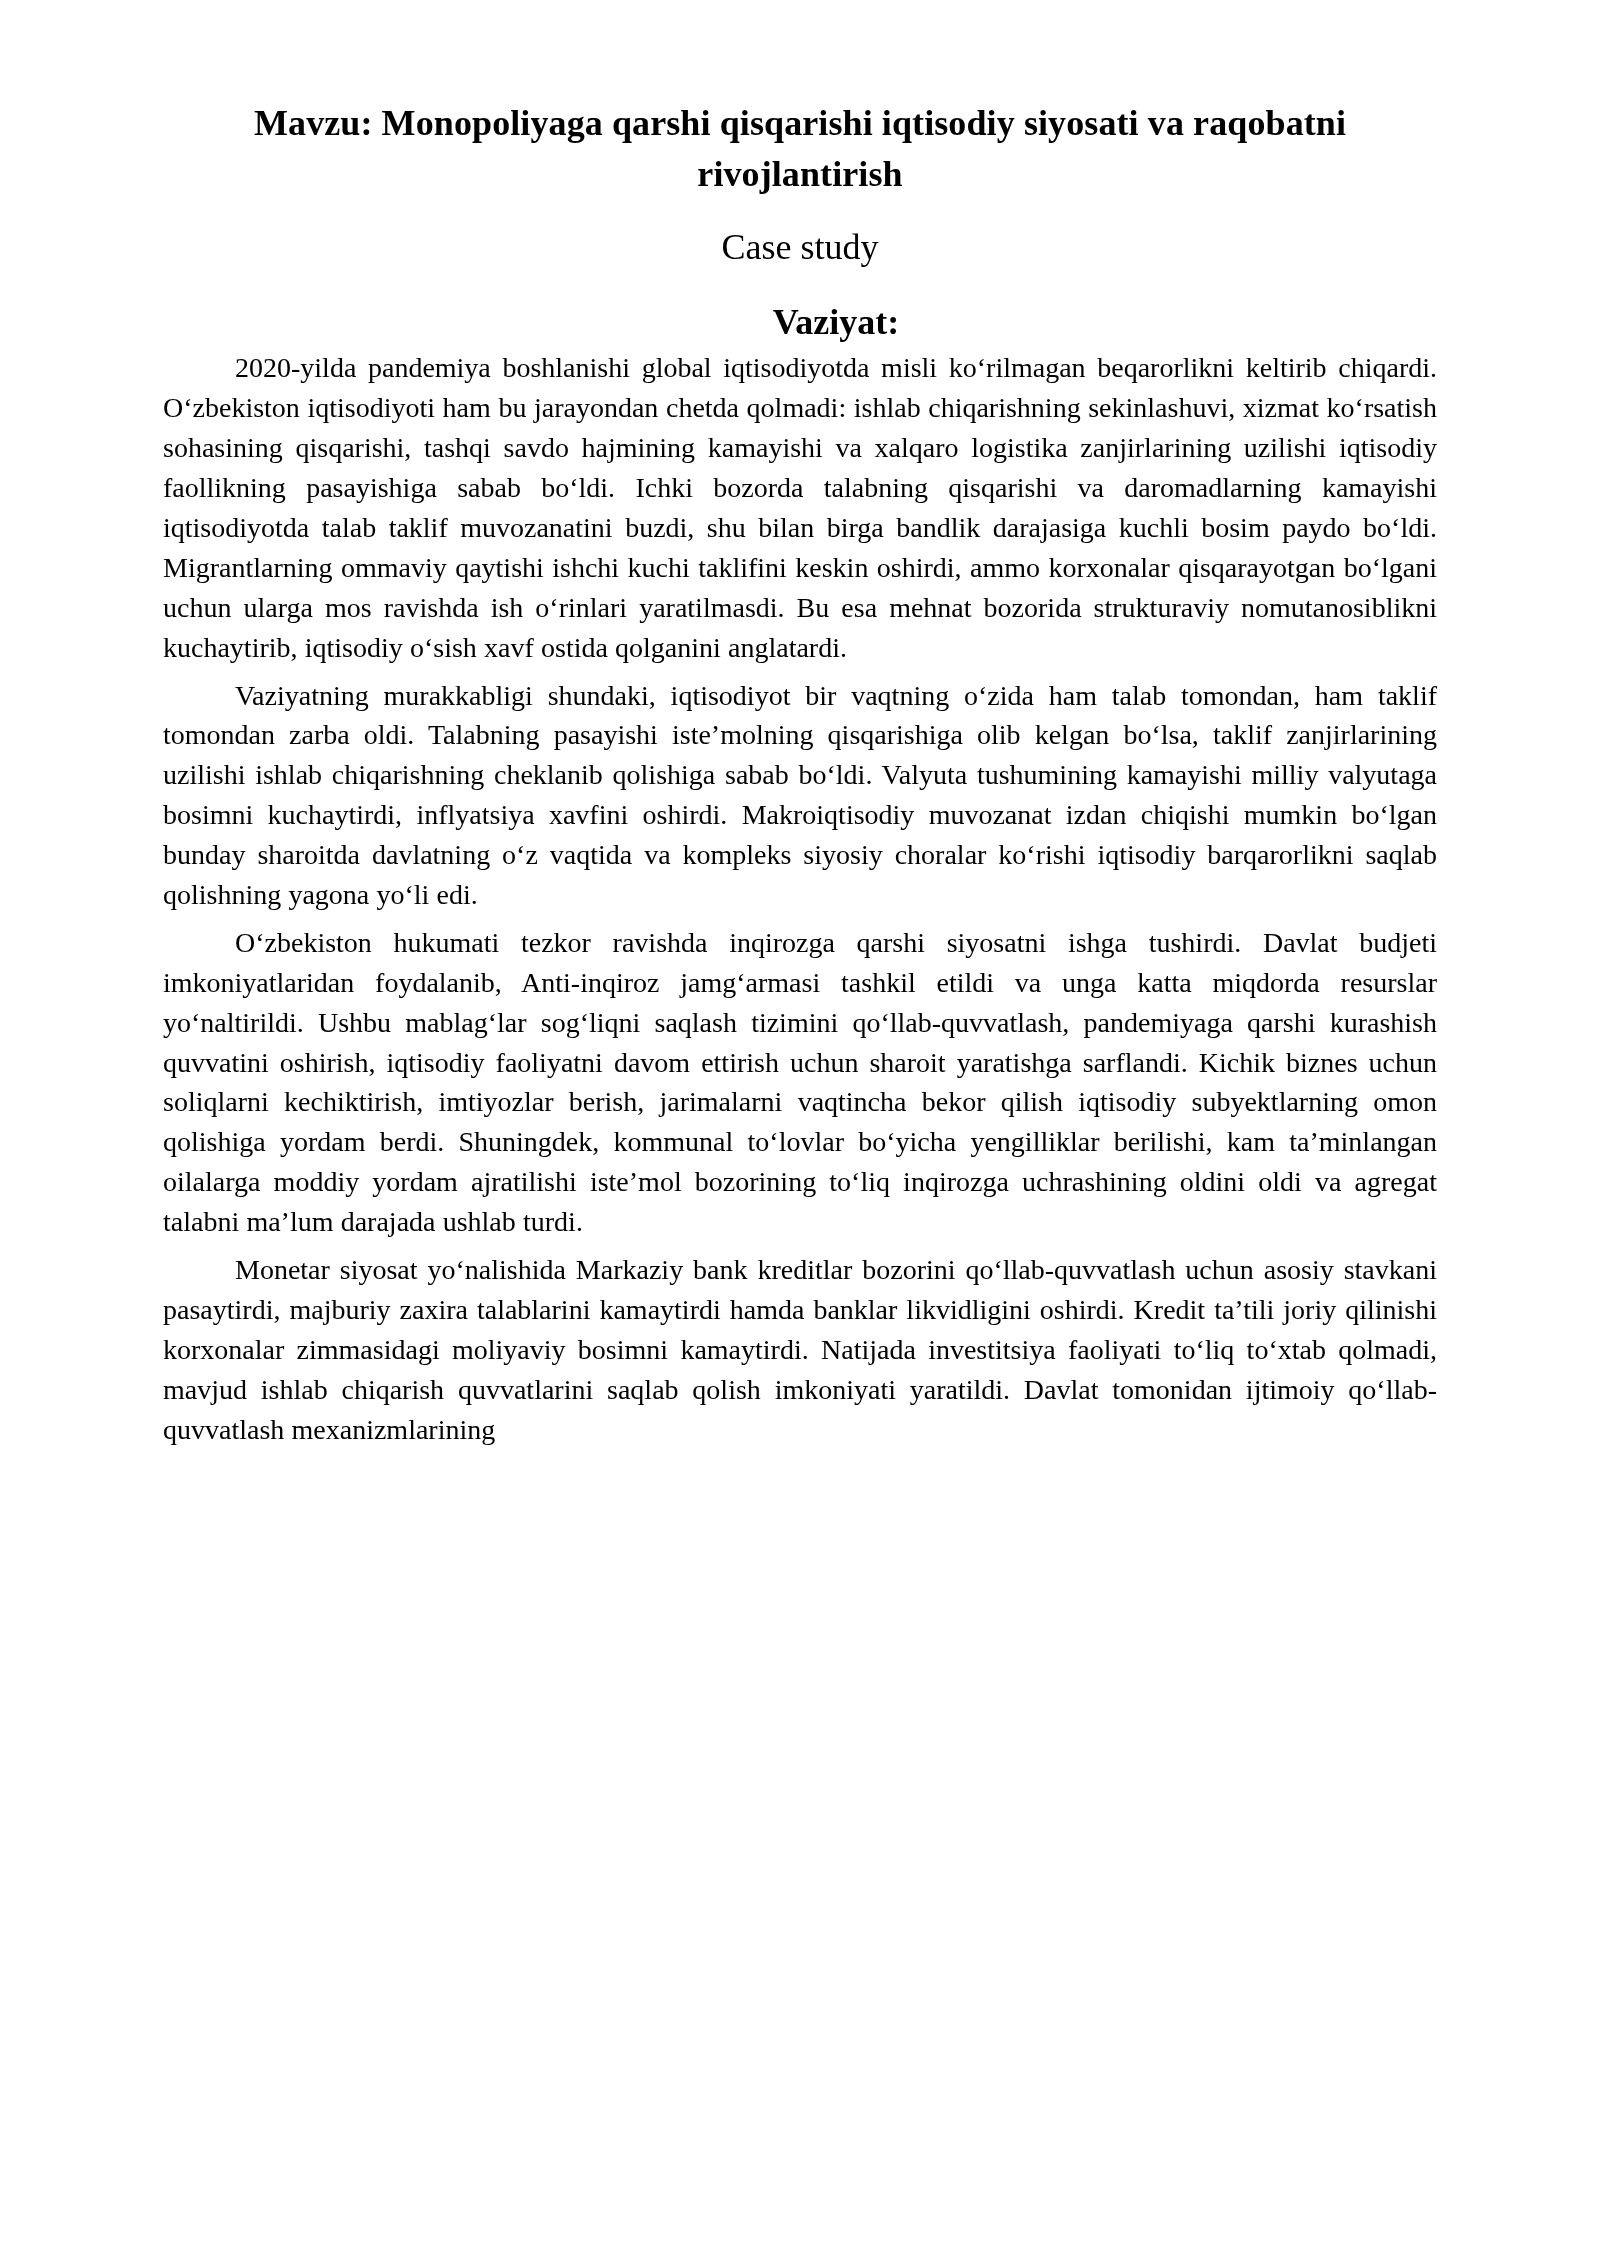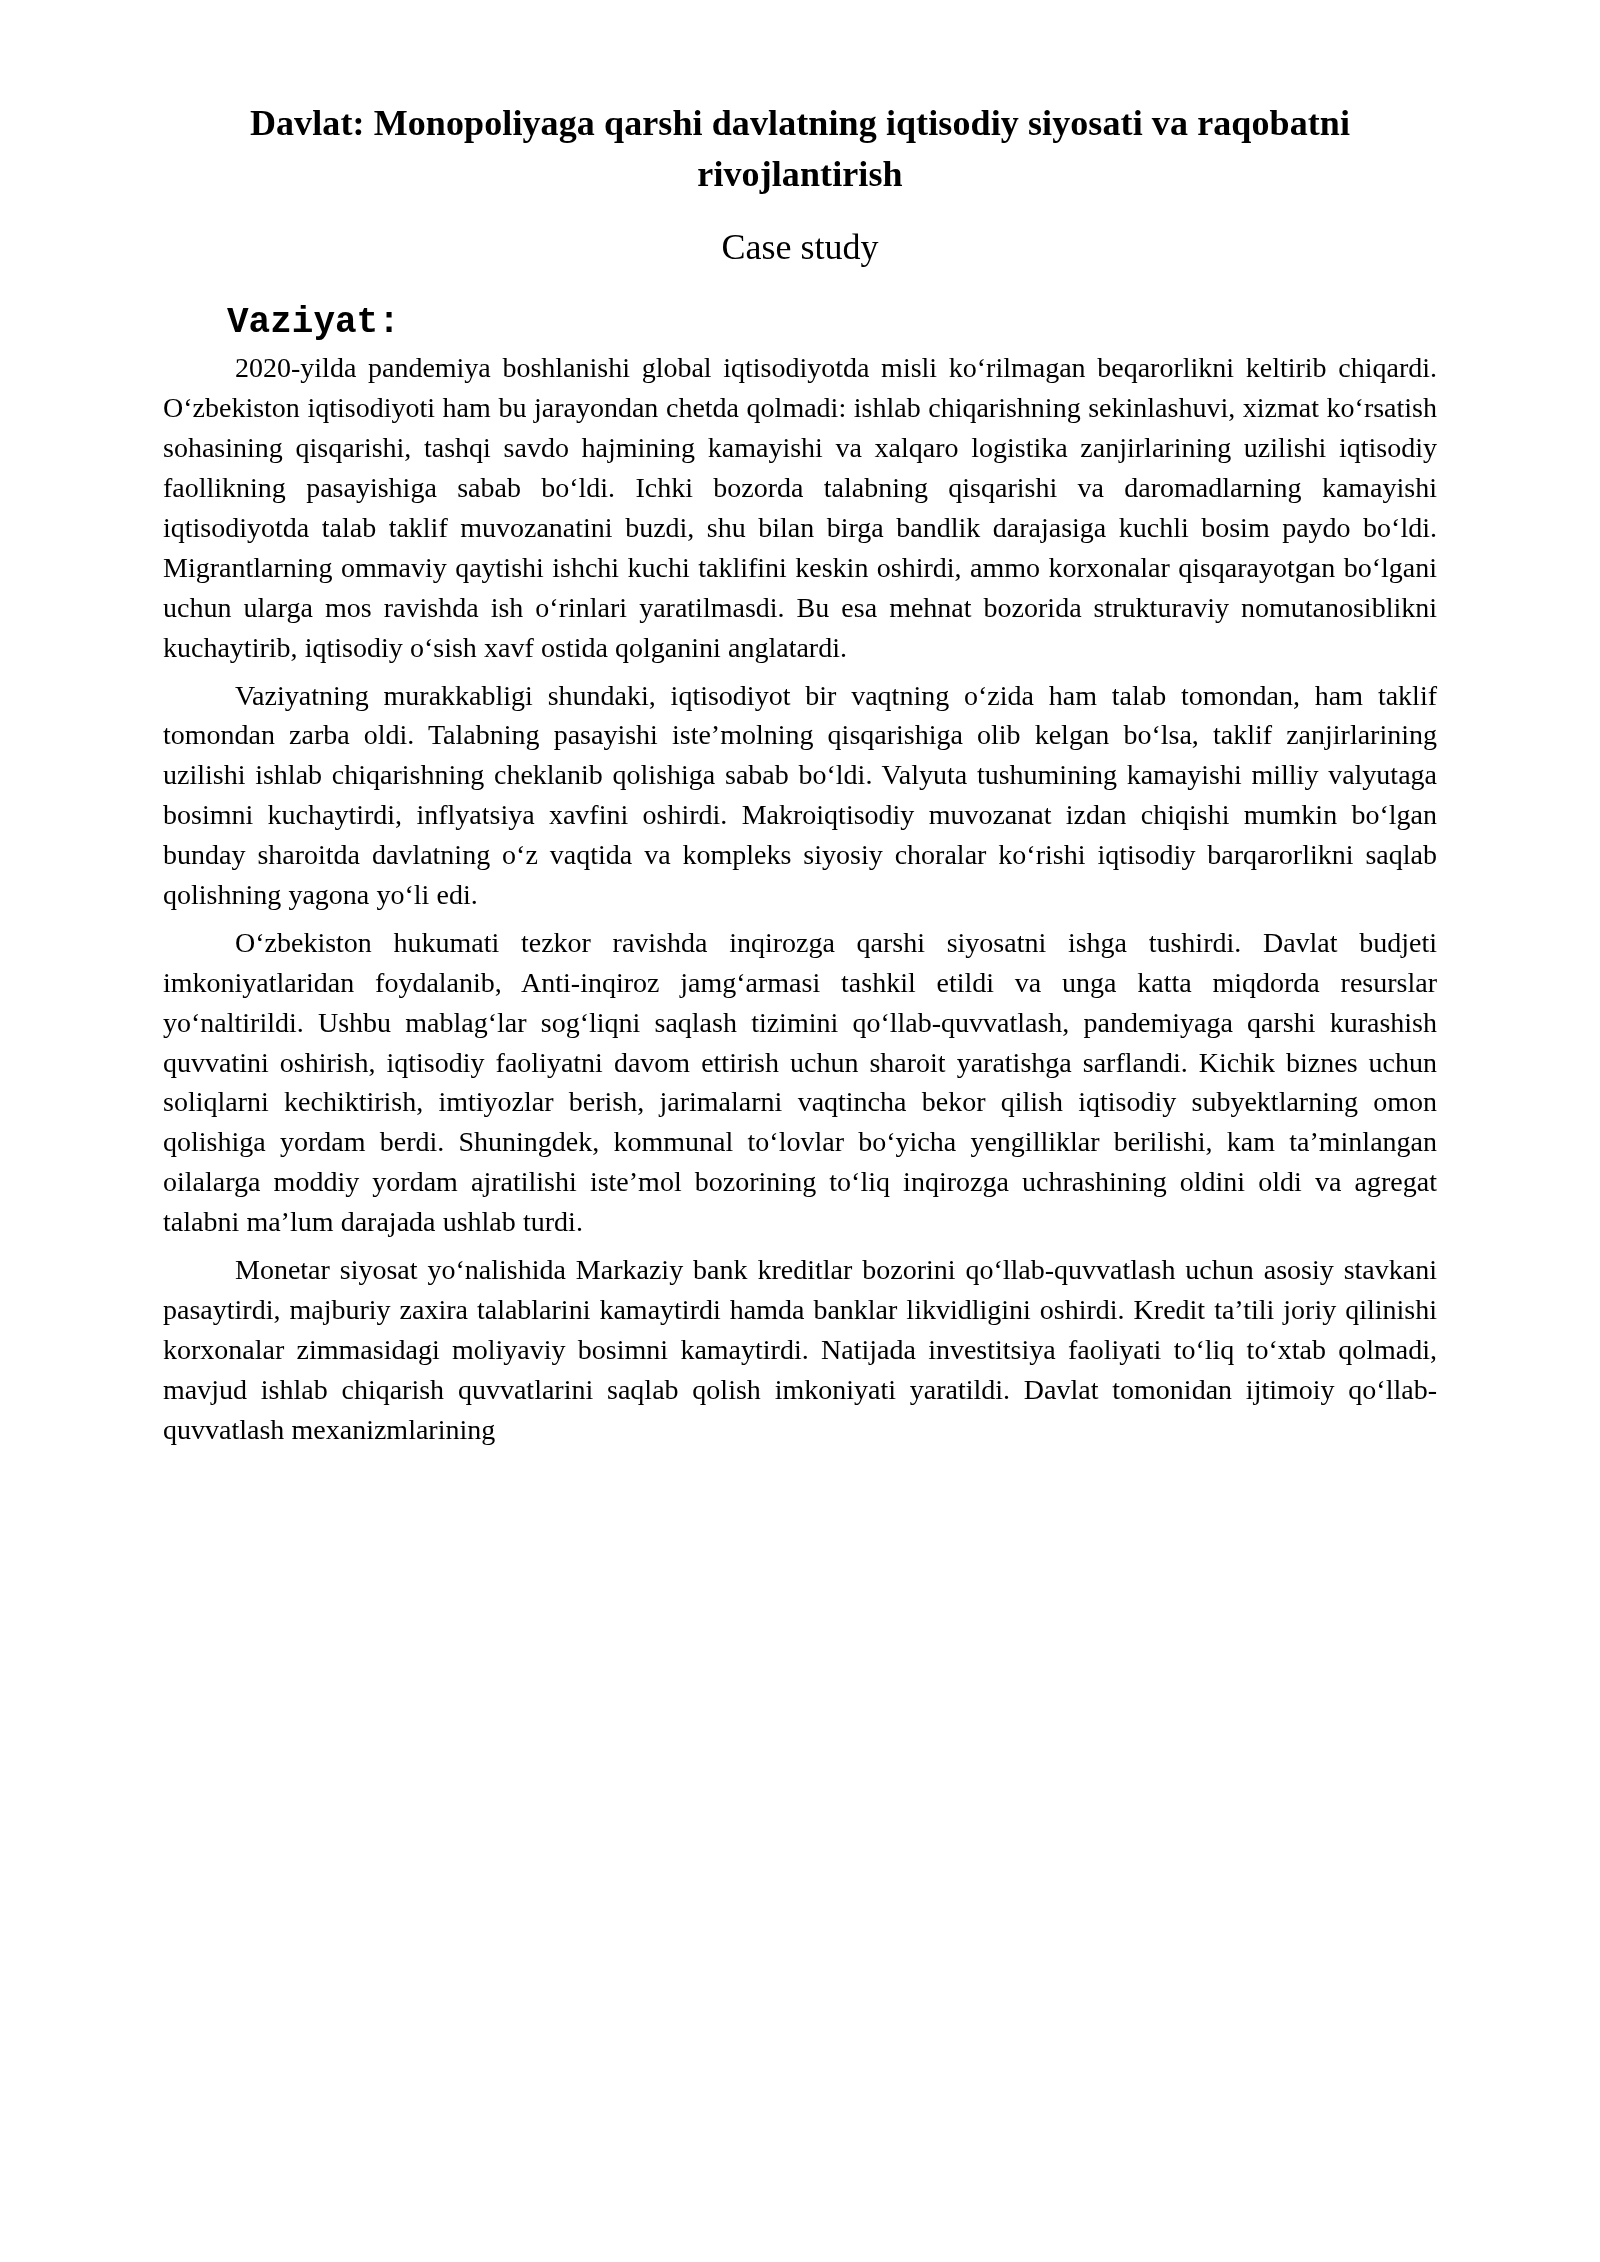--- a/index.html
+++ b/index.html
@@ -39,25 +39,24 @@
   .doc-subtitle {
     font-size: 36px;
     font-weight: normal;
     text-align: center;
     line-height: 1.42;
     margin: 22px 0 0 0;
   }
   .section-heading {
     font-size: 36px;
     font-weight: bold;
-    text-align: left;
+    text-align: center;
     line-height: 1.42;
     margin: 24px 0 0 0;
     text-indent: 72px;
-    font-family: Liberation Mono, monospace;
   }
   p.body-par {
     font-size: 28px;
     font-weight: normal;
     text-align: justify;
     text-align-last: left;
     line-height: 1.425;
     margin: 8px;
     text-indent: 72px;
     hyphens: none;
@@ -67,21 +66,21 @@
   p.body-par.tight {
     margin-top: 0;
   }
 </style>
 </head>
 <body>
 
 <div class="page">
   <div class="content">
 
-    <h1 class="doc-title">Davlat: Monopoliyaga qarshi davlatning iqtisodiy siyosati va raqobatni rivojlantirish</h1>
+    <h1 class="doc-title">Mavzu: Monopoliyaga qarshi qisqarishi iqtisodiy siyosati va raqobatni rivojlantirish</h1>
 
     <h2 class="doc-subtitle">Case study</h2>
 
     <h3 class="section-heading">Vaziyat:</h3>
 
     <p class="body-par tight">2020-yilda pandemiya boshlanishi global iqtisodiyotda misli ko‘rilmagan beqarorlikni keltirib chiqardi. O‘zbekiston iqtisodiyoti ham bu jarayondan chetda qolmadi: ishlab chiqarishning sekinlashuvi, xizmat ko‘rsatish sohasining qisqarishi, tashqi savdo hajmining kamayishi va xalqaro logistika zanjirlarining uzilishi iqtisodiy faollikning pasayishiga sabab bo‘ldi. Ichki bozorda talabning qisqarishi va daromadlarning kamayishi iqtisodiyotda talab taklif muvozanatini buzdi, shu bilan birga bandlik darajasiga kuchli bosim paydo bo‘ldi. Migrantlarning ommaviy qaytishi ishchi kuchi taklifini keskin oshirdi, ammo korxonalar qisqarayotgan bo‘lgani uchun ularga mos ravishda ish o‘rinlari yaratilmasdi. Bu esa mehnat bozorida strukturaviy nomutanosiblikni kuchaytirib, iqtisodiy o‘sish xavf ostida qolganini anglatardi.</p>
 
     <p class="body-par">Vaziyatning murakkabligi shundaki, iqtisodiyot bir vaqtning o‘zida ham talab tomondan, ham taklif tomondan zarba oldi. Talabning pasayishi iste’molning qisqarishiga olib kelgan bo‘lsa, taklif zanjirlarining uzilishi ishlab chiqarishning cheklanib qolishiga sabab bo‘ldi. Valyuta tushumining kamayishi milliy valyutaga bosimni kuchaytirdi, inflyatsiya xavfini oshirdi. Makroiqtisodiy muvozanat izdan chiqishi mumkin bo‘lgan bunday sharoitda davlatning o‘z vaqtida va kompleks siyosiy choralar ko‘rishi iqtisodiy barqarorlikni saqlab qolishning yagona yo‘li edi.</p>
 
     <p class="body-par">O‘zbekiston hukumati tezkor ravishda inqirozga qarshi siyosatni ishga tushirdi. Davlat budjeti imkoniyatlaridan foydalanib, Anti-inqiroz jamg‘armasi tashkil etildi va unga katta miqdorda resurslar yo‘naltirildi. Ushbu mablag‘lar sog‘liqni saqlash tizimini qo‘llab-quvvatlash, pandemiyaga qarshi kurashish quvvatini oshirish, iqtisodiy faoliyatni davom ettirish uchun sharoit yaratishga sarflandi. Kichik biznes uchun soliqlarni kechiktirish, imtiyozlar berish, jarimalarni vaqtincha bekor qilish iqtisodiy subyektlarning omon qolishiga yordam berdi. Shuningdek, kommunal to‘lovlar bo‘yicha yengilliklar berilishi, kam ta’minlangan oilalarga moddiy yordam ajratilishi iste’mol bozorining to‘liq inqirozga uchrashining oldini oldi va agregat talabni ma’lum darajada ushlab turdi.</p>

